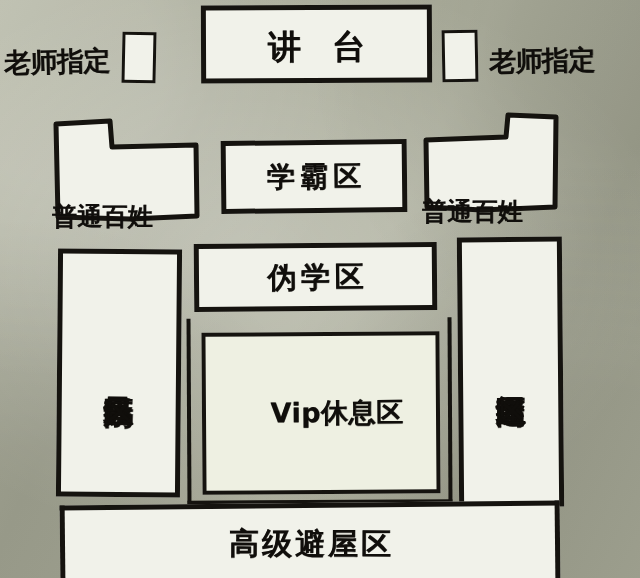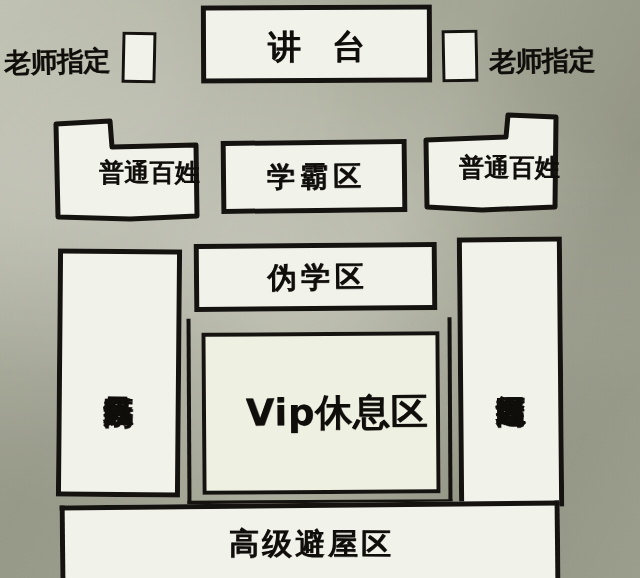--- a/index.html
+++ b/index.html
@@ -111,25 +111,26 @@
 
   
   .notch-wrap {
     position: absolute;
     z-index: 2;
   }
   .notch-wrap svg { display: block; overflow: visible; }
   .notch-wrap .notch-label {
     position: absolute;
     left: 0; right: 0;
-    text-align: right;
+    text-align: left;
     color: #100e0b;
     font-weight: 700;
     white-space: nowrap;
     text-shadow: 0.6px 0 0 rgba(16,14,11,0.5);
+    margin-top: 44px;
   }
 
   #commoner-left { left: 52px; top: 116px; width: 148px; height: 108px; }
   #commoner-left .notch-label { top: 40px; font-size: 25px; letter-spacing: 0.01em; }
 
   #commoner-right { left: 422px; top: 111px; width: 138px; height: 104px; }
   #commoner-right .notch-label { top: 40px; font-size: 25px; letter-spacing: 0.01em; }
 
   #top-student {
     left: 221px; top: 140px;
@@ -176,21 +177,21 @@
     transform: rotate(-0.3deg);
   }
 
   #vip-lounge {
     left: 202px; top: 332px;
     width: 238px; height: 162px;
     border-width: 4px;
     background: #eef0e2;
     transform: rotate(-0.4deg);
   }
-  #vip-lounge .label { font-size: 37px; letter-spacing: 0.02em; margin-left: 32px; }
+  #vip-lounge .label { font-size: 27px; letter-spacing: 0.02em; margin-left: 32px; }
 
   
   #slacker-club {
     left: 60px; top: 503px;
     width: 500px; height: 78px;
     border-width: 5px;
     border-bottom: none;
     transform: rotate(-0.6deg);
     align-items: flex-start;
     justify-content: center;

